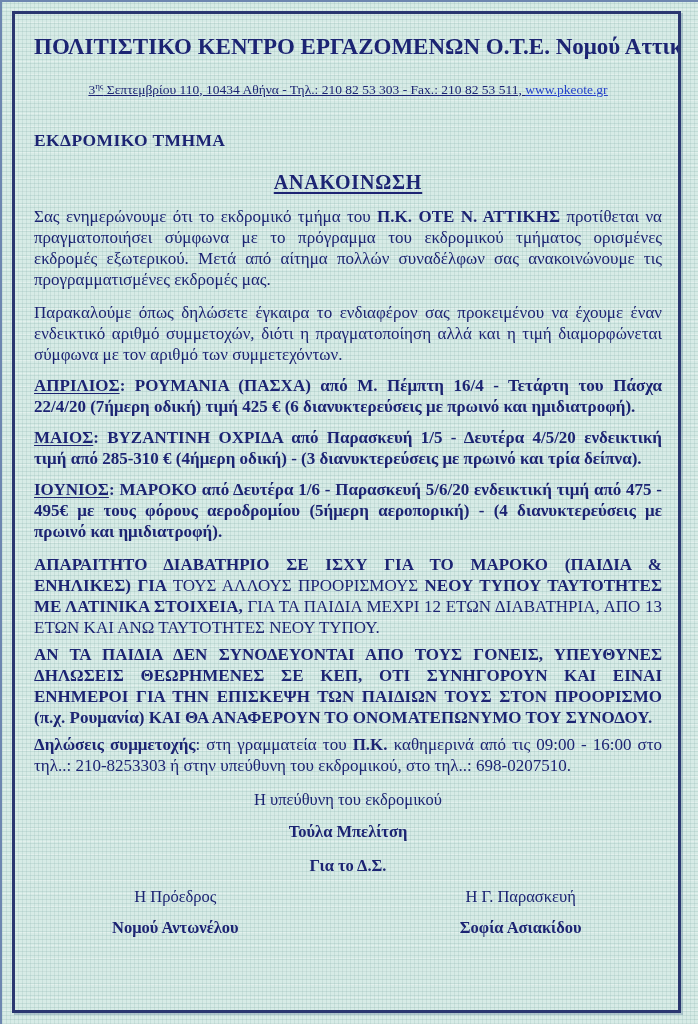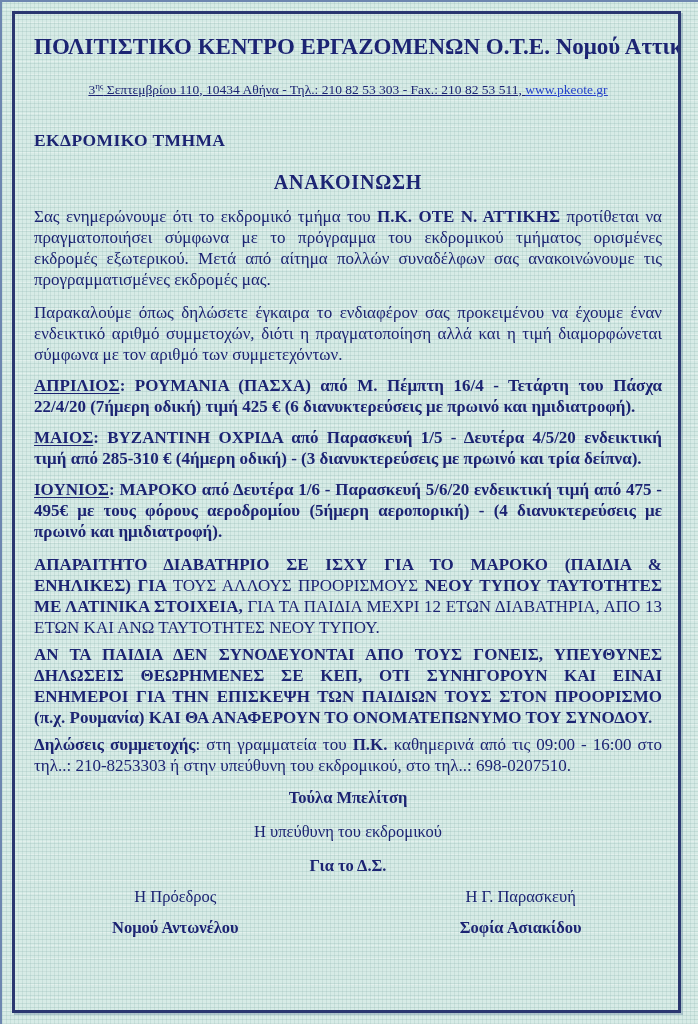--- a/index.html
+++ b/index.html
@@ -71,20 +71,21 @@
     letter-spacing: 0.4px;
   }
   .announcement-title {
     margin-top: 20px;
     font-size: 20px;
     font-weight: bold;
     text-align: center;
     letter-spacing: 0.8px;
   }
   .announcement-title span {
+    text-decoration: underline;
     text-underline-offset: 3px;
     text-align: right;
   }
   p.para {
     font-size: 17px;
     line-height: 21px;
     text-align: justify;
     margin: 12px 0 0 0;
   }
   p.tight { margin-top: 6px; }
@@ -139,22 +140,22 @@
       <p class="para trip"><span class="month-label">ΜΑΙΟΣ</span><span>:  ΒΥΖΑΝΤΙΝΗ ΟΧΡΙΔΑ από Παρασκευή 1/5 - Δευτέρα 4/5/20 ενδεικτική τιμή από 285-310 € (4ήμερη οδική) - (3 διανυκτερεύσεις με πρωινό και τρία δείπνα).</span></p>
 
       <p class="para trip"><span class="month-label">ΙΟΥΝΙΟΣ</span><span>: ΜΑΡΟΚΟ από Δευτέρα 1/6 - Παρασκευή 5/6/20 ενδεικτική τιμή από 475 - 495€ με τους φόρους αεροδρομίου (5ήμερη αεροπορική) - (4 διανυκτερεύσεις με πρωινό και ημιδιατροφή).</span></p>
 
       <p class="para"><span class="b">ΑΠΑΡΑΙΤΗΤΟ ΔΙΑΒΑΤΗΡΙΟ ΣΕ ΙΣΧΥ ΓΙΑ ΤΟ ΜΑΡΟΚΟ (ΠΑΙΔΙΑ &amp; ΕΝΗΛΙΚΕΣ) ΓΙΑ </span><span>ΤΟΥΣ ΑΛΛΟΥΣ ΠΡΟΟΡΙΣΜΟΥΣ </span><span class="b">ΝΕΟΥ ΤΥΠΟΥ ΤΑΥΤΟΤΗΤΕΣ ΜΕ ΛΑΤΙΝΙΚΑ ΣΤΟΙΧΕΙΑ,</span><span> ΓΙΑ ΤΑ ΠΑΙΔΙΑ ΜΕΧΡΙ 12 ΕΤΩΝ ΔΙΑΒΑΤΗΡΙΑ, ΑΠΟ 13 ΕΤΩΝ ΚΑΙ ΑΝΩ ΤΑΥΤΟΤΗΤΕΣ ΝΕΟΥ ΤΥΠΟΥ.</span></p>
 
       <p class="para tight b">ΑΝ ΤΑ ΠΑΙΔΙΑ ΔΕΝ ΣΥΝΟΔΕΥΟΝΤΑΙ ΑΠΟ ΤΟΥΣ ΓΟΝΕΙΣ, ΥΠΕΥΘΥΝΕΣ ΔΗΛΩΣΕΙΣ ΘΕΩΡΗΜΕΝΕΣ ΣΕ ΚΕΠ, ΟΤΙ ΣΥΝΗΓΟΡΟΥΝ ΚΑΙ ΕΙΝΑΙ ΕΝΗΜΕΡΟΙ ΓΙΑ ΤΗΝ ΕΠΙΣΚΕΨΗ ΤΩΝ ΠΑΙΔΙΩΝ ΤΟΥΣ ΣΤΟΝ ΠΡΟΟΡΙΣΜΟ (π.χ. Ρουμανία) ΚΑΙ ΘΑ ΑΝΑΦΕΡΟΥΝ ΤΟ ΟΝΟΜΑΤΕΠΩΝΥΜΟ ΤΟΥ ΣΥΝΟΔΟΥ.</p>
 
       <p class="para tight"><span class="b">Δηλώσεις συμμετοχής</span><span>: στη γραμματεία του </span><span class="b">Π.Κ.</span><span> καθημερινά από τις 09:00 - 16:00 στο τηλ..: 210-8253303 ή στην υπεύθυνη του εκδρομικού, στο τηλ..: 698-0207510.</span></p>
 
+      <div class="sig-center space">Η υπεύθυνη του εκδρομικού</div>
       <div class="sig-center b">Τούλα Μπελίτση</div>
-      <div class="sig-center space">Η υπεύθυνη του εκδρομικού</div>
       <div class="sig-center space b">Για το Δ.Σ.</div>
 
       <div class="sig-row">
         <div class="sig-col">Η Πρόεδρος</div>
         <div class="sig-col">Η Γ. Παρασκευή</div>
       </div>
 
       <div class="sig-row">
         <div class="sig-col b">Νομού Αντωνέλου</div>
         <div class="sig-col b">Σοφία Ασιακίδου</div>

